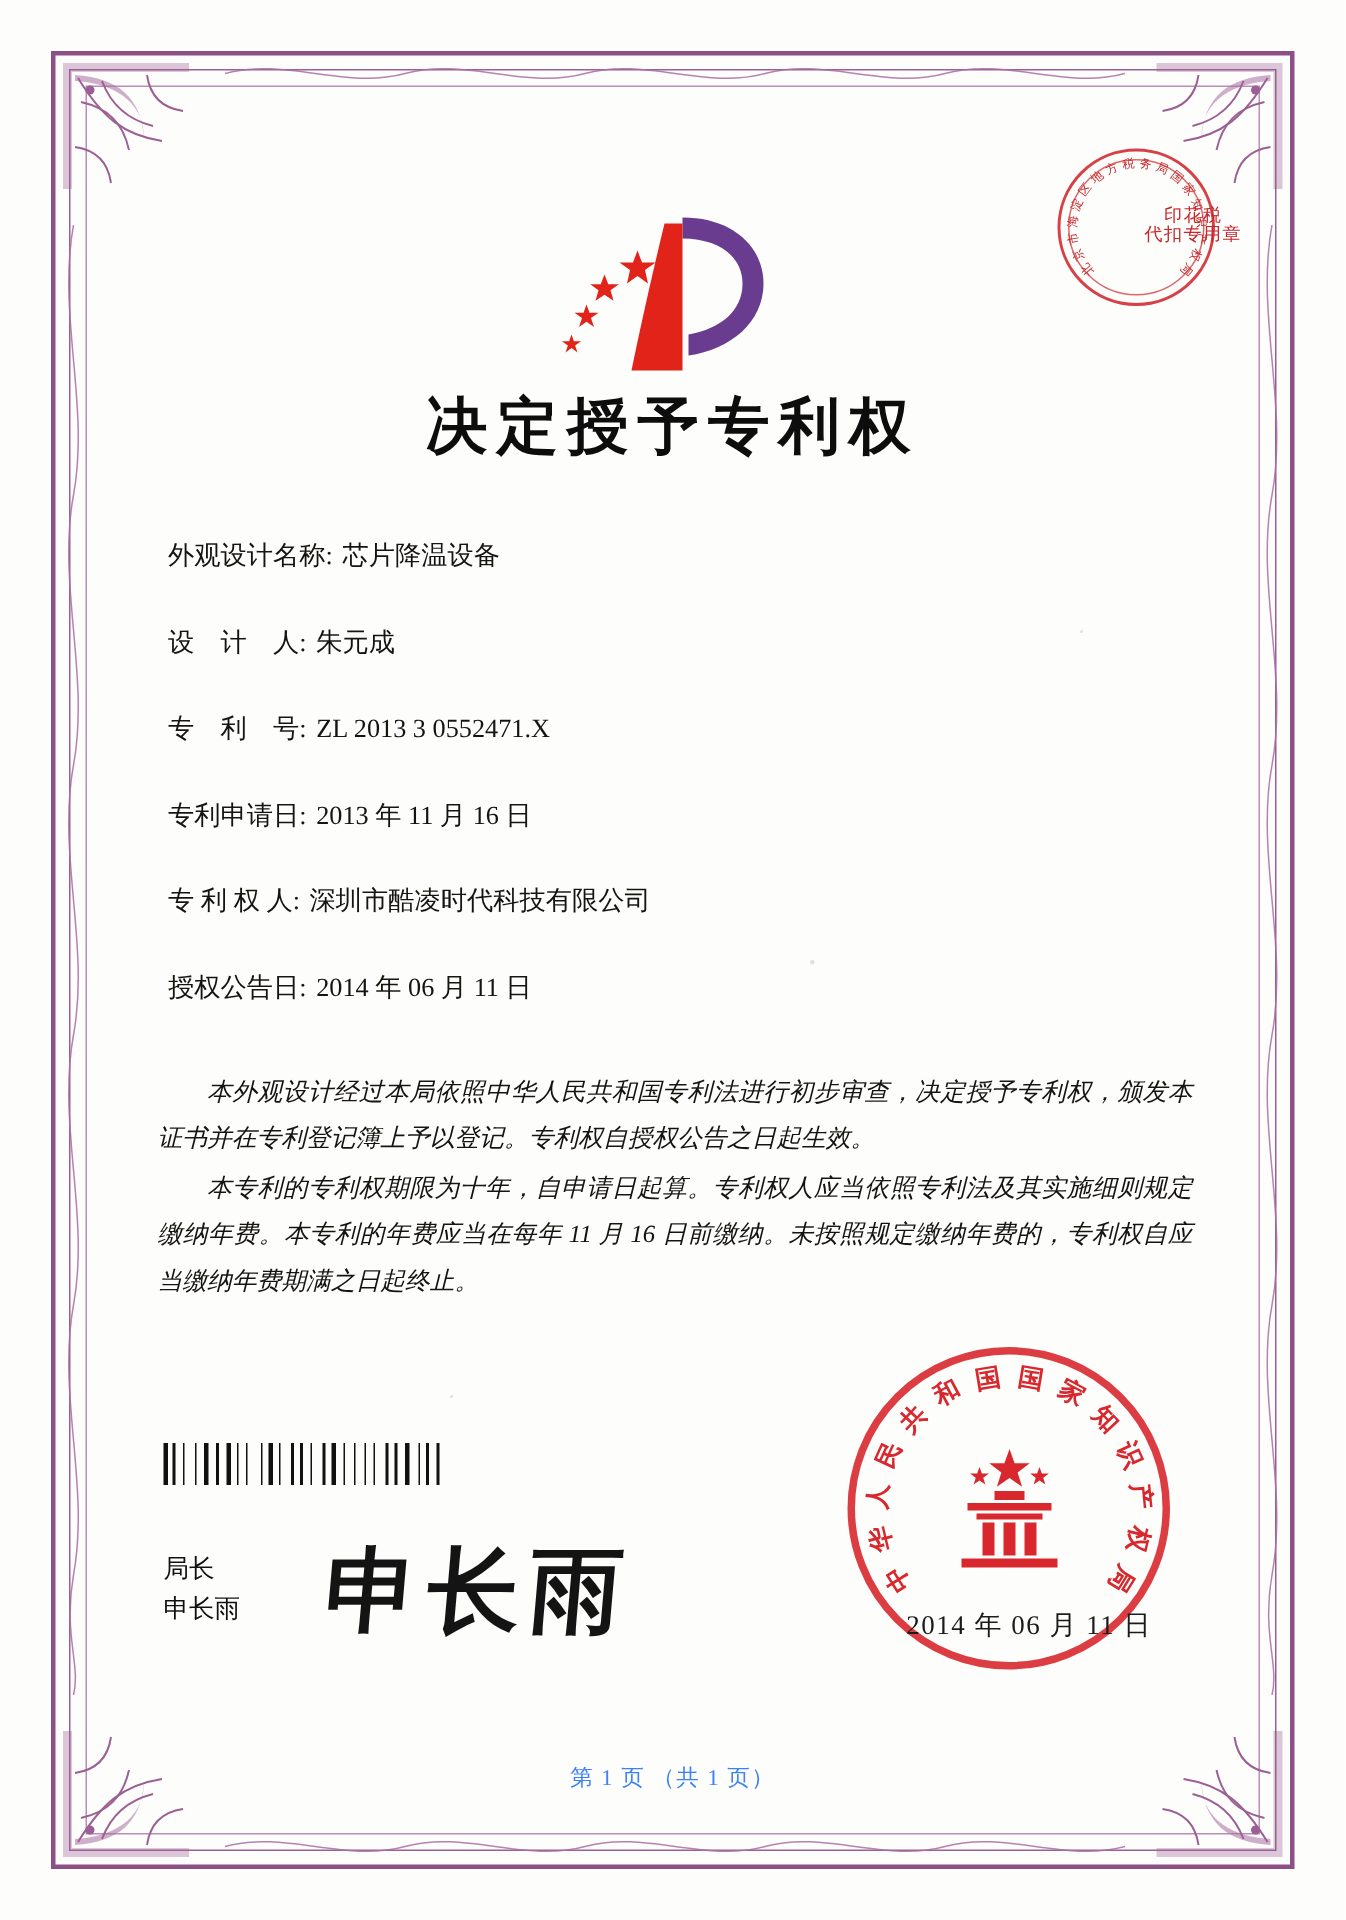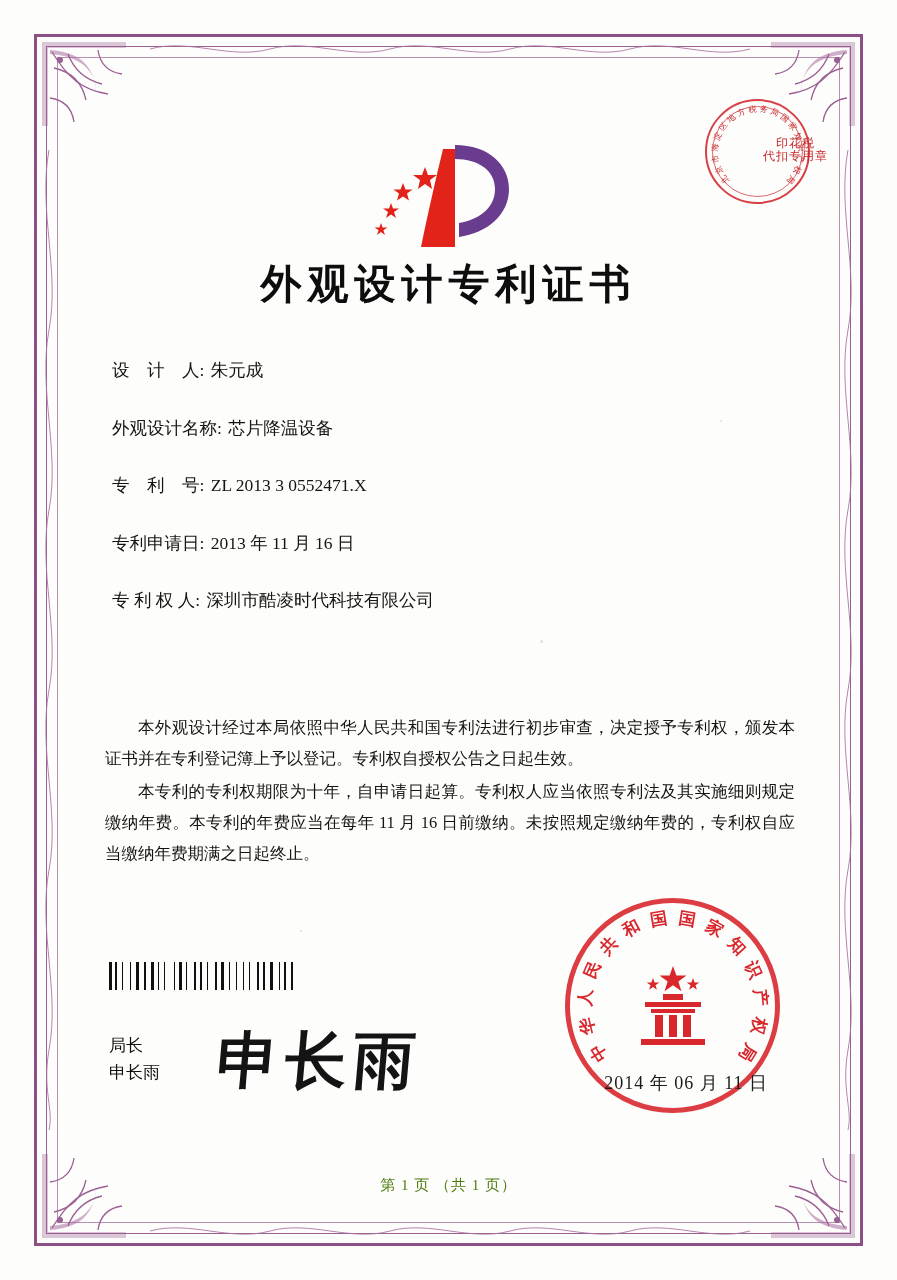--- a/index.html
+++ b/index.html
@@ -176,20 +176,21 @@
     left: 48px;
     width: 690px;
     font-size: 16.5px;
     line-height: 31px;
     color: #16140f;
     text-align: justify;
   }
   .paras p {
     margin: 0 0 2px 0;
     text-indent: 2em;
+    font-style: italic;
   }
 
   
   .barcode {
     position: absolute;
     left: 52px;
     top: 905px;
     width: 190px;
     height: 28px;
     display: flex;
@@ -270,21 +271,21 @@
     white-space: nowrap;
   }
 
   .page-no {
     position: absolute;
     bottom: 28px;
     left: 0;
     width: 100%;
     text-align: center;
     font-size: 15px;
-    color: #4d7c0f;
+    color: #3b82f6;
     letter-spacing: 1px;
   }
 
   
   .speck {
     position: absolute;
     background: #c9c3bb;
     border-radius: 50%;
     opacity: .5;
   }
@@ -426,42 +427,46 @@
           <span style="font-size: 8px; transform: rotate(99.4118deg) translate(0px, -43px) translate(-50%, -50%) rotate(0deg);">产</span>
           <span style="font-size: 8px; transform: rotate(114.706deg) translate(0px, -43px) translate(-50%, -50%) rotate(0deg);">权</span>
           <span style="font-size: 8px; transform: rotate(130deg) translate(0px, -43px) translate(-50%, -50%) rotate(0deg);">局</span>
         </div>
       <div class="stamp-center">
         <div>印花税</div>
         <div>代扣专用章</div>
       </div>
     </div>
 
-    <div class="title">外观设计专利证书</div>
+    <div class="title">决定授予专利权</div>
 
     <div class="fields">
+      <div class="field">
+        <span class="lbl">外观设计名称:</span>
+        <span class="val">芯片降温设备</span>
+      </div>
       <div class="field">
         <span class="lbl">设　计　人:</span>
         <span class="val">朱元成</span>
       </div>
       <div class="field">
-        <span class="lbl">外观设计名称:</span>
-        <span class="val">芯片降温设备</span>
-      </div>
-      <div class="field">
         <span class="lbl">专　利　号:</span>
         <span class="val">ZL 2013 3 0552471.X</span>
       </div>
       <div class="field">
         <span class="lbl">专利申请日:</span>
         <span class="val">2013 年 11 月 16 日</span>
       </div>
       <div class="field">
         <span class="lbl">专 利 权 人:</span>
         <span class="val">深圳市酷凌时代科技有限公司</span>
+      </div>
+      <div class="field">
+        <span class="lbl">授权公告日:</span>
+        <span class="val">2014 年 06 月 11 日</span>
       </div>
     </div>
 
     <div class="paras">
       <p>本外观设计经过本局依照中华人民共和国专利法进行初步审查，决定授予专利权，颁发本证书并在专利登记簿上予以登记。专利权自授权公告之日起生效。</p>
       <p>本专利的专利权期限为十年，自申请日起算。专利权人应当依照专利法及其实施细则规定缴纳年费。本专利的年费应当在每年 11 月 16 日前缴纳。未按照规定缴纳年费的，专利权自应当缴纳年费期满之日起终止。</p>
     </div>
 
     <div class="barcode" id="barcode">
         <i style="width: 3px; margin-right: 1px;"></i>

